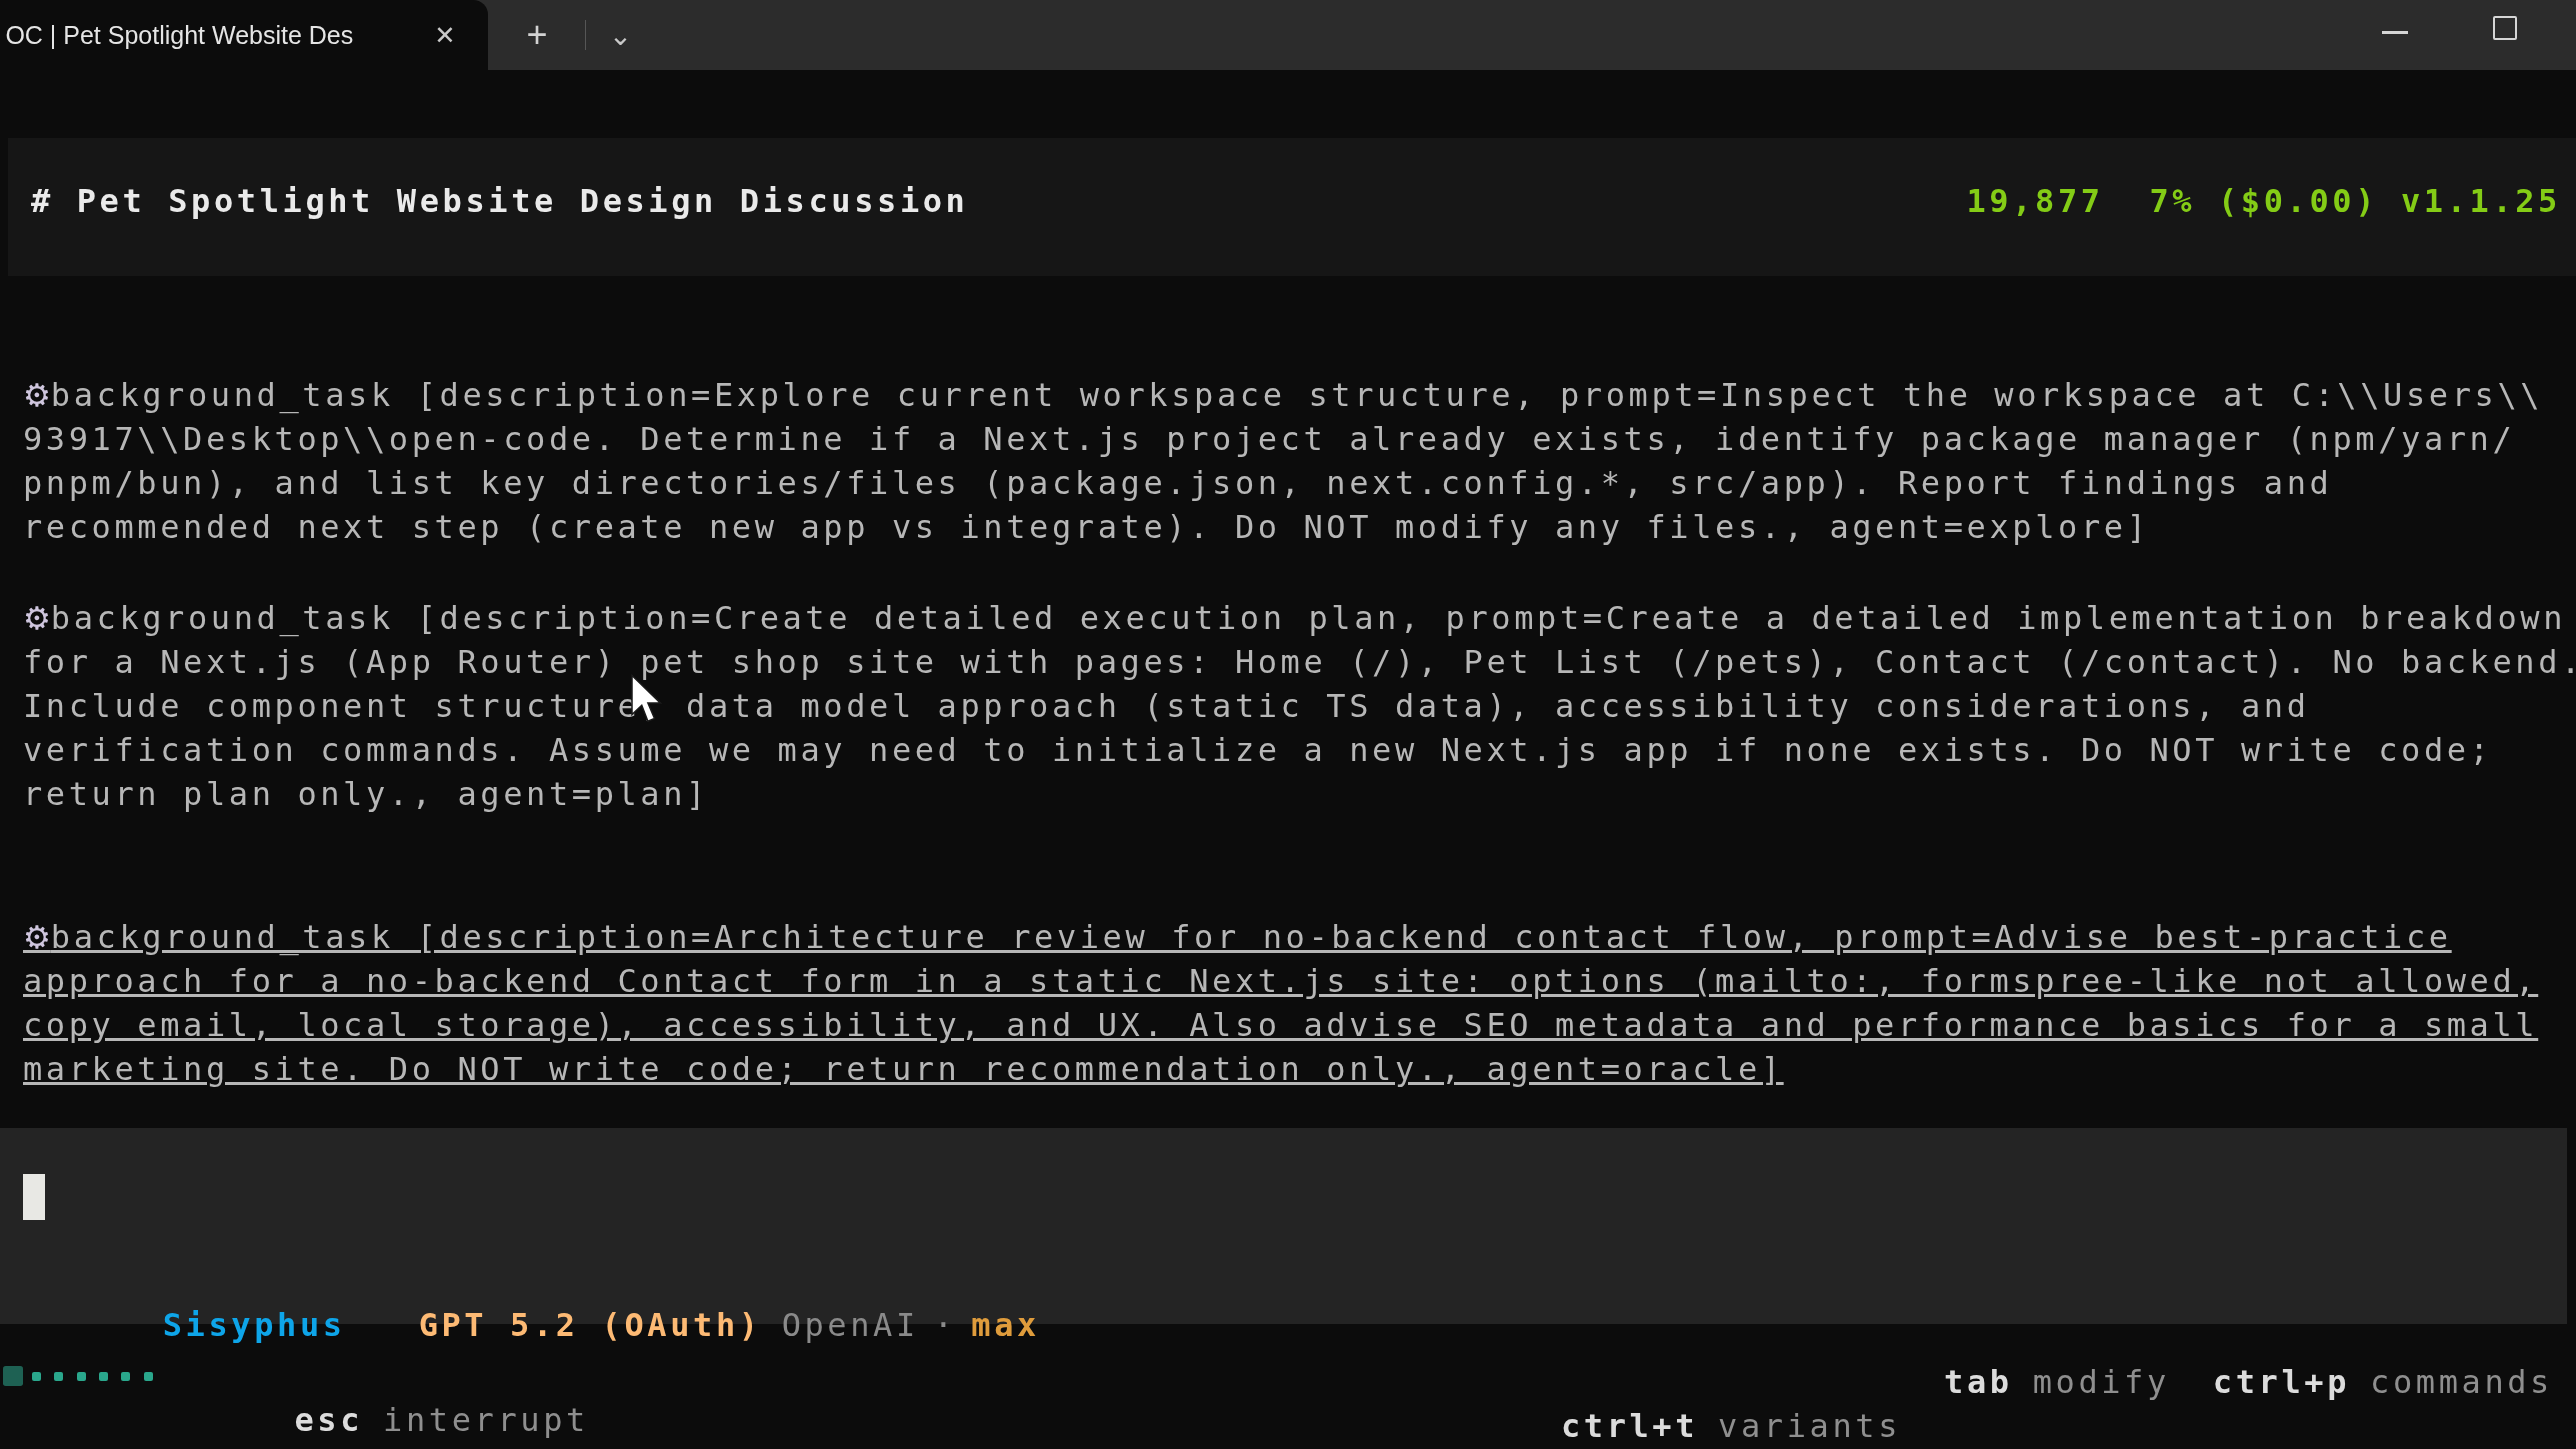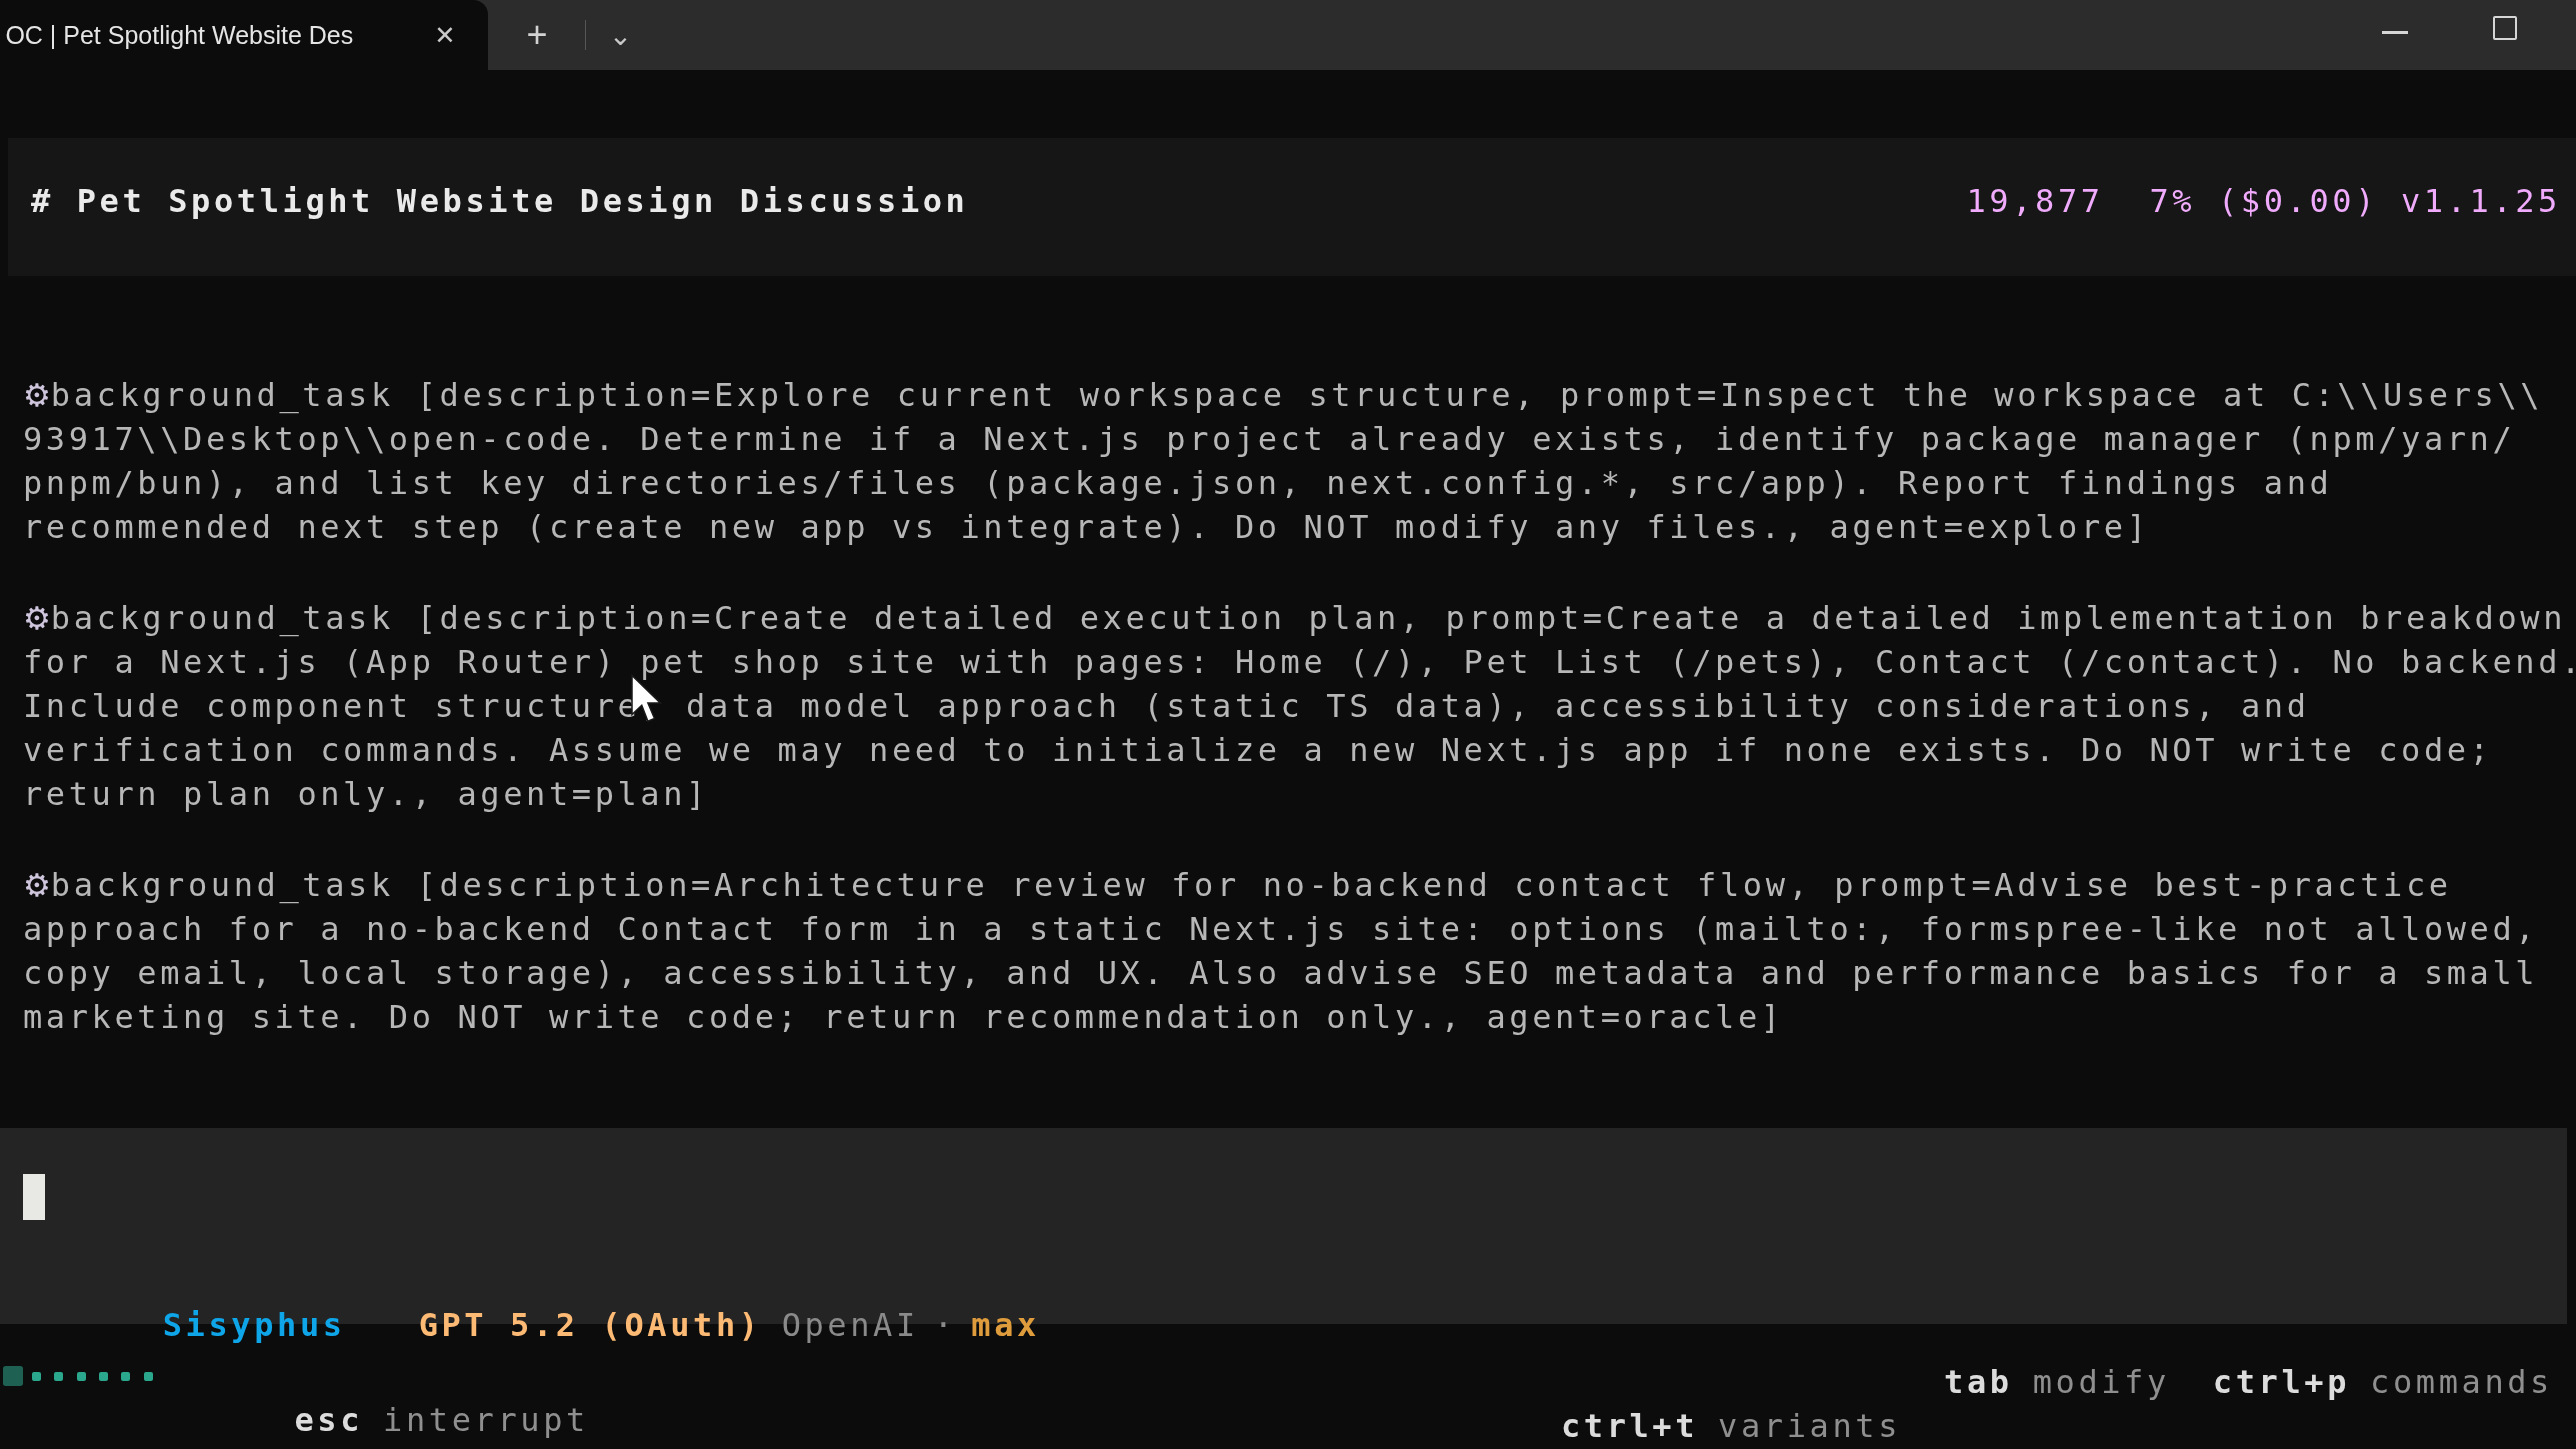--- a/index.html
+++ b/index.html
@@ -21,29 +21,29 @@
   .tab-divider{position:absolute;left:585px;top:20px;width:1.3px;height:29.5px;background:#565656;}
   .tab-dropdown{position:absolute;left:597px;top:0;width:47px;height:70px;display:flex;
                 align-items:center;justify-content:center;font-size:28px;color:#c9c9c9;}
   .win-min{position:absolute;left:2382px;top:31px;width:25.5px;height:3.4px;background:#d6d6d6;}
   .win-max{position:absolute;left:2493px;top:16px;width:20px;height:20px;border:2.7px solid #d6d6d6;border-radius:2px;}
 
   
   .header-band{position:absolute;left:8px;top:138px;width:2576px;height:138px;background:#161616;
                box-sizing:border-box;padding:44px 23px 0 23px;display:flex;justify-content:space-between;}
   .header-title{font-weight:700;color:#eaeaea;white-space:pre;}
-  .header-stats{color:#f0abfc;white-space:pre;}
+  .header-stats{color:#84cc16;white-space:pre;font-weight:bold;}
 
   
   .task{position:absolute;left:23px;right:0;line-height:44px;color:#b7b7b7;white-space:pre;}
   .task .gear{color:#cfc6de;font-family:"DejaVu Sans","Liberation Sans",sans-serif;
               font-size:31px;letter-spacing:0;}
   .task-1{top:373px;}
   .task-2{top:596px;}
-  .task-3{top:863px;}
+  .task-3{top:915px;text-decoration:underline;}
 
   
   .mouse{position:absolute;left:629px;top:674px;width:36px;height:51px;}
 
   
   .input-panel{position:absolute;left:0;top:1128px;width:2567px;height:196px;background:#242424;}
   .block-cursor{position:absolute;left:23px;top:46px;width:21.5px;height:46px;background:#e8e8e4;}
   .model-row{position:absolute;left:25.5px;top:140px;white-space:pre;}
   .model-agent{color:#0ea5e9;font-weight:700;}
   .model-name{color:#fdba74;font-weight:700;margin-left:73px;}

